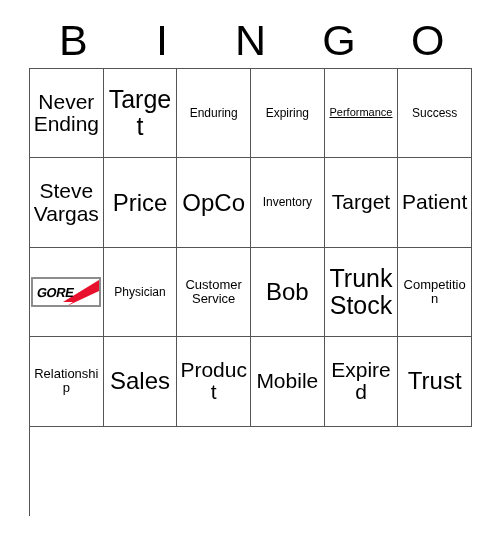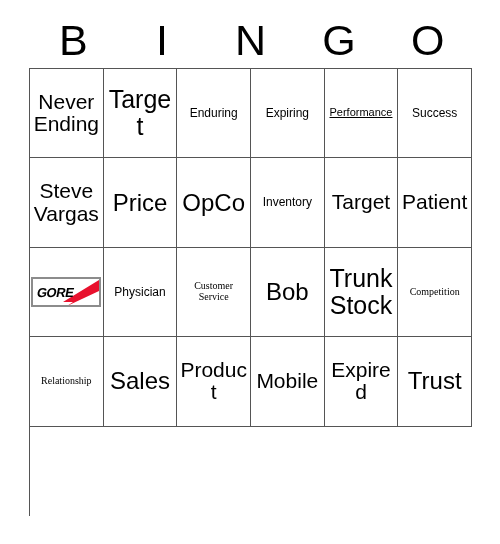--- a/index.html
+++ b/index.html
@@ -81,21 +81,21 @@
     font-family: "Liberation Sans", sans-serif;
     color: #000000;
     word-wrap: break-word;
   }
 
   
   .sz-xl  { font-size: 24px; }
   .sz-lg  { font-size: 25px; }
   .sz-md  { font-size: 21px; }
   .sz-sm  { font-size: 12px; }
-  .sz-xs  { font-size: 10px; font-family: Liberation Serif, serif; }
+  .sz-xs  { font-size: 13px; }
   .sz-xxs { font-size: 11px; text-decoration: underline; }
 
   
   .logo-cell { padding: 0; }
   #gore-logo {
     position: relative;
     width: 70px;
     height: 30px;
     box-sizing: border-box;
     border: 2px solid #8c8c8c;

